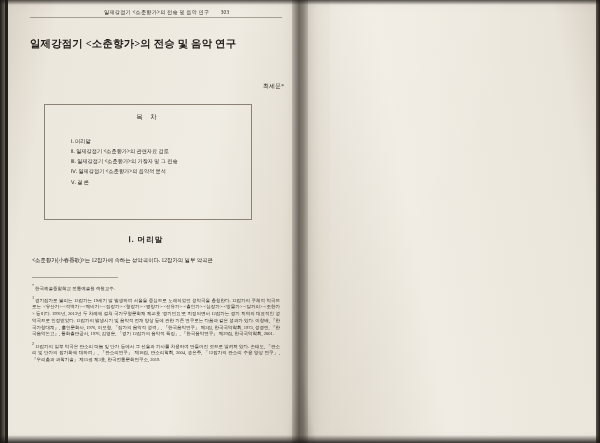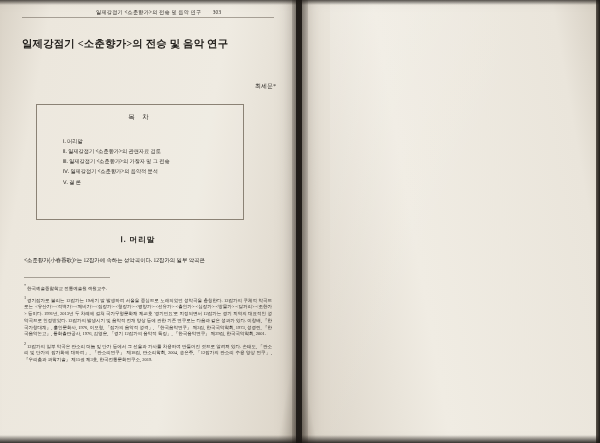--- a/index.html
+++ b/index.html
@@ -22,21 +22,21 @@
   }
   
   .page {
     position: absolute;
     top: 0;
     height: 443px;
     background: #e9e4da;
     overflow: hidden;
   }
   .page.left {
-    left: 0;
+    left: 8px;
     width: 296px;
     background: linear-gradient(100deg, #d9d2c6 0%, #ece7dd 14%, #efebe2 62%, #ded7cb 95%, #b9b1a4 100%);
     box-shadow: inset -10px 0 18px -10px rgba(60,50,40,0.55);
   }
   .page.right {
     left: 302px;
     width: 294px;
     background: linear-gradient(260deg, #d7d0c4 0%, #eae5db 12%, #f0ece3 60%, #dcd5c9 96%, #b5ada0 100%);
     box-shadow: inset 10px 0 18px -10px rgba(60,50,40,0.5);
   }

